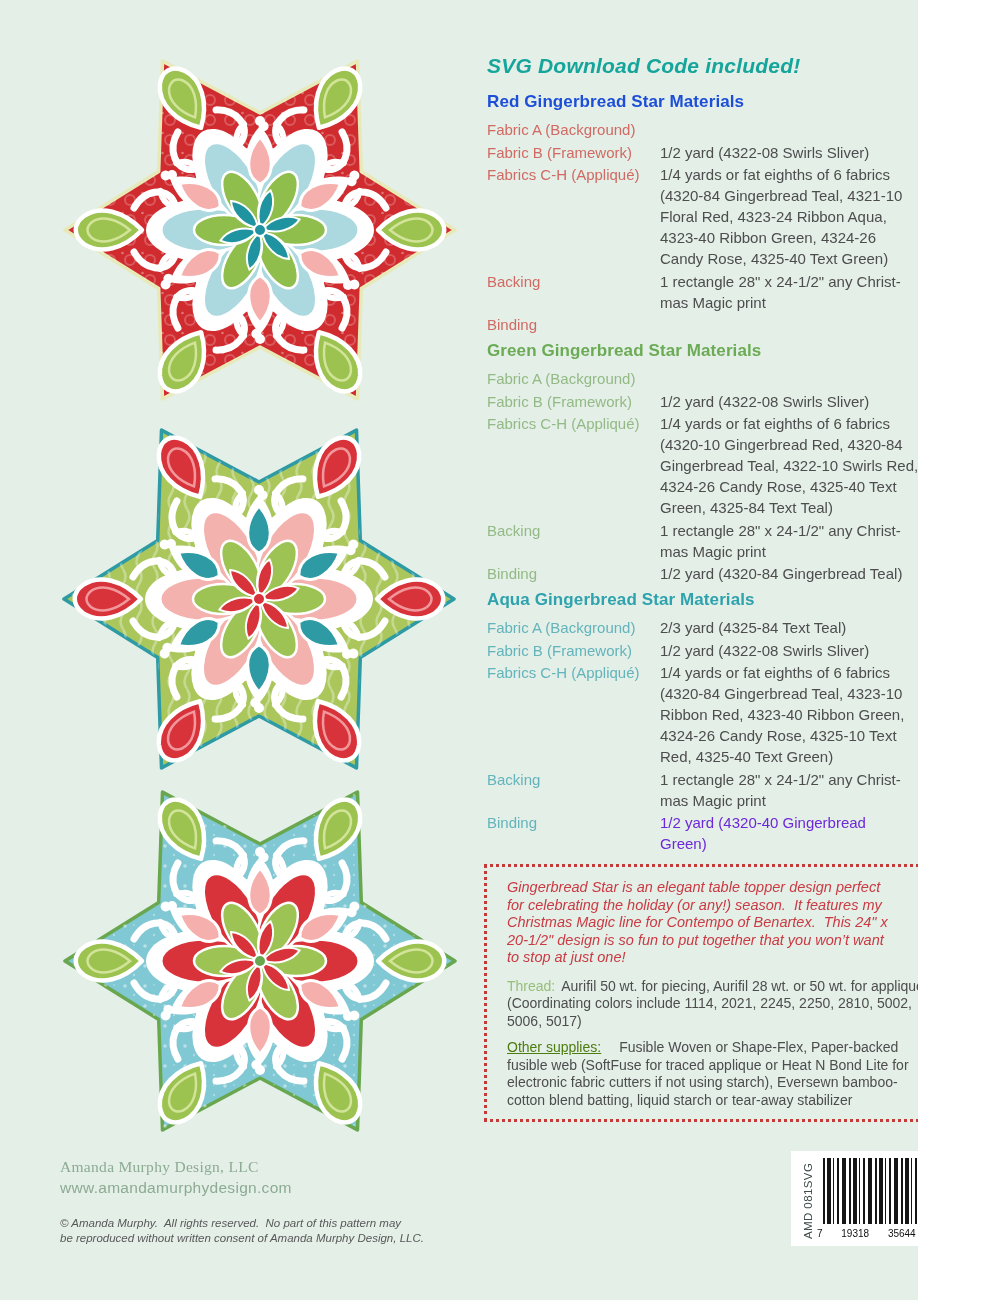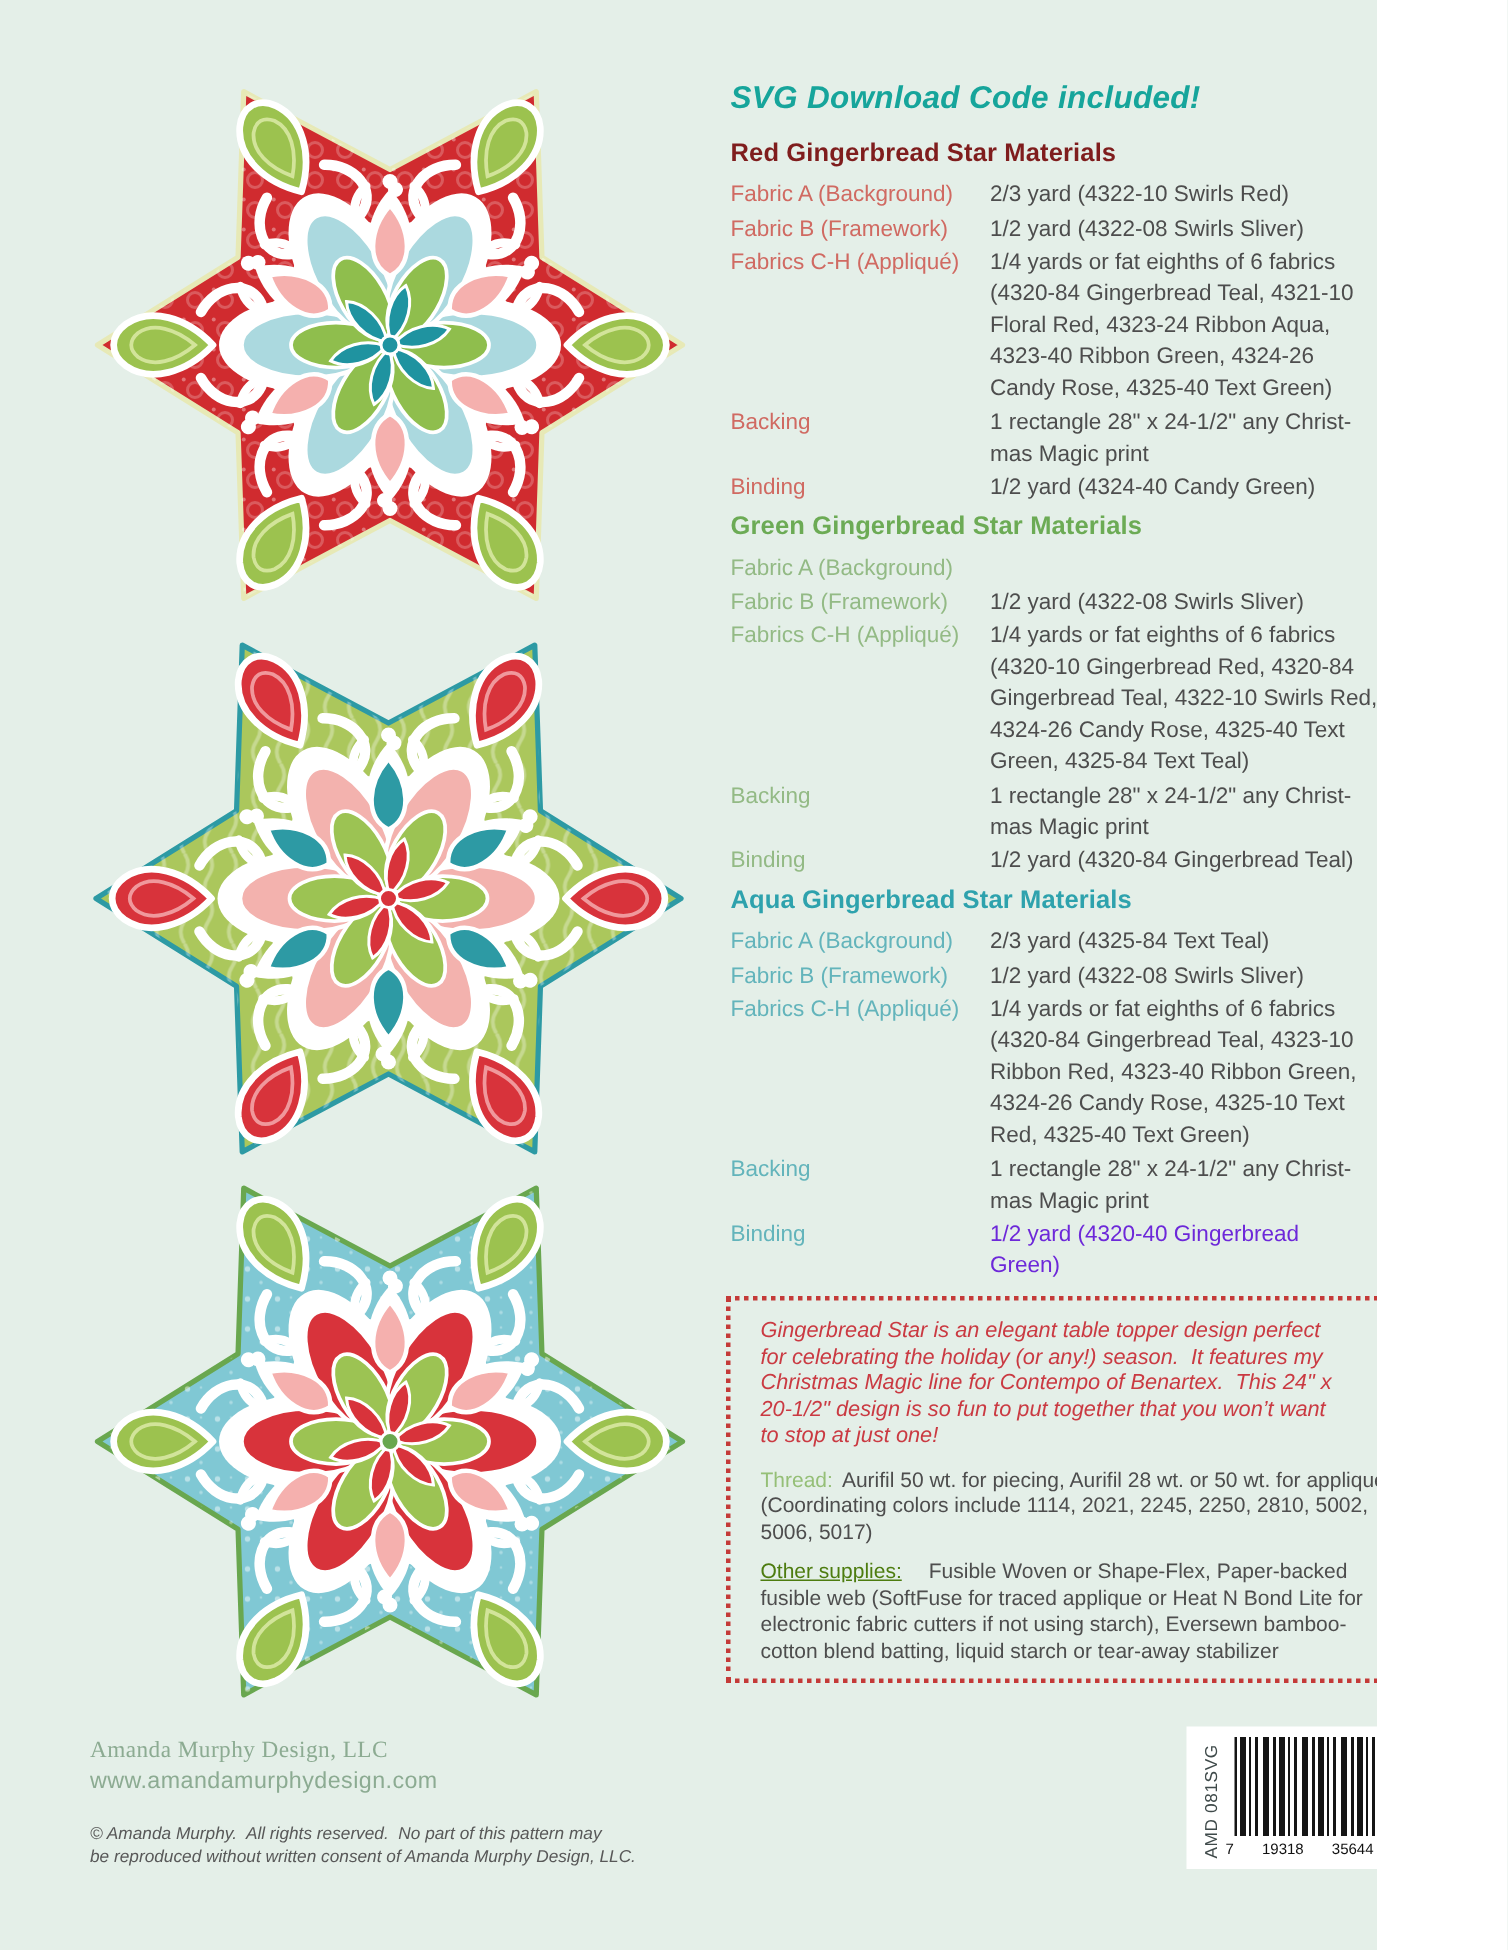--- a/index.html
+++ b/index.html
@@ -460,46 +460,44 @@
           <path d="M0,-3 C -9,-15 -8,-32 0,-41 C 8,-32 9,-15 0,-3 Z" fill="#d8333b" stroke="#fff" stroke-width="2" transform="rotate(195)"></path>
           <path d="M0,-3 C -9,-15 -8,-32 0,-41 C 8,-32 9,-15 0,-3 Z" fill="#d8333b" stroke="#fff" stroke-width="2" transform="rotate(255)"></path>
           <path d="M0,-3 C -9,-15 -8,-32 0,-41 C 8,-32 9,-15 0,-3 Z" fill="#d8333b" stroke="#fff" stroke-width="2" transform="rotate(315)"></path>
           <circle cx="0" cy="0" r="6" fill="#69a74f" stroke="#fff" stroke-width="2"></circle>
         </g>
       </svg></div>
 
   <h1 class="main-heading" style="color: rgb(22, 165, 155);">SVG Download Code included!</h1>
 
   <div class="materials-section" id="sec-0">
-    <h2 class="sec-title" style="color: #7f1d1d;">Red Gingerbread Star Materials</h2>
+    <h2 class="sec-title" style="color: #1d4ed8;">Red Gingerbread Star Materials</h2>
     <div class="mat-rows">
         <div class="mat-row">
           <div class="mat-label" style="color: rgb(208, 106, 98);">Fabric A (Background)</div>
-          <div class="mat-value" style="color: rgb(77, 77, 77);">2/3 yard (4322-10 Swirls Red)</div>
         </div>
         <div class="mat-row">
           <div class="mat-label" style="color: rgb(208, 106, 98);">Fabric B (Framework)</div>
           <div class="mat-value" style="color: rgb(77, 77, 77);">1/2 yard (4322-08 Swirls Sliver)</div>
         </div>
         <div class="mat-row">
           <div class="mat-label" style="color: rgb(208, 106, 98);">Fabrics C-H (Appliqué)</div>
           <div class="mat-value" style="color: rgb(77, 77, 77);">1/4 yards or fat eighths of 6 fabrics
 (4320-84 Gingerbread Teal, 4321-10
 Floral Red, 4323-24 Ribbon Aqua,
 4323-40 Ribbon Green, 4324-26
 Candy Rose, 4325-40 Text Green)</div>
         </div>
         <div class="mat-row">
           <div class="mat-label" style="color: rgb(208, 106, 98);">Backing</div>
           <div class="mat-value" style="color: rgb(77, 77, 77);">1 rectangle 28" x 24-1/2" any Christ-
 mas Magic print</div>
         </div>
         <div class="mat-row">
           <div class="mat-label" style="color: rgb(208, 106, 98);">Binding</div>
-          <div class="mat-value" style="color: rgb(77, 77, 77);">1/2 yard (4324-40 Candy Green)</div>
         </div>
       </div>
   </div>
   <div class="materials-section" id="sec-1">
     <h2 class="sec-title" style="color: rgb(108, 171, 85);">Green Gingerbread Star Materials</h2>
     <div class="mat-rows">
         <div class="mat-row">
           <div class="mat-label" style="color: rgb(147, 186, 133);">Fabric A (Background)</div>
         </div>
         <div class="mat-row">

